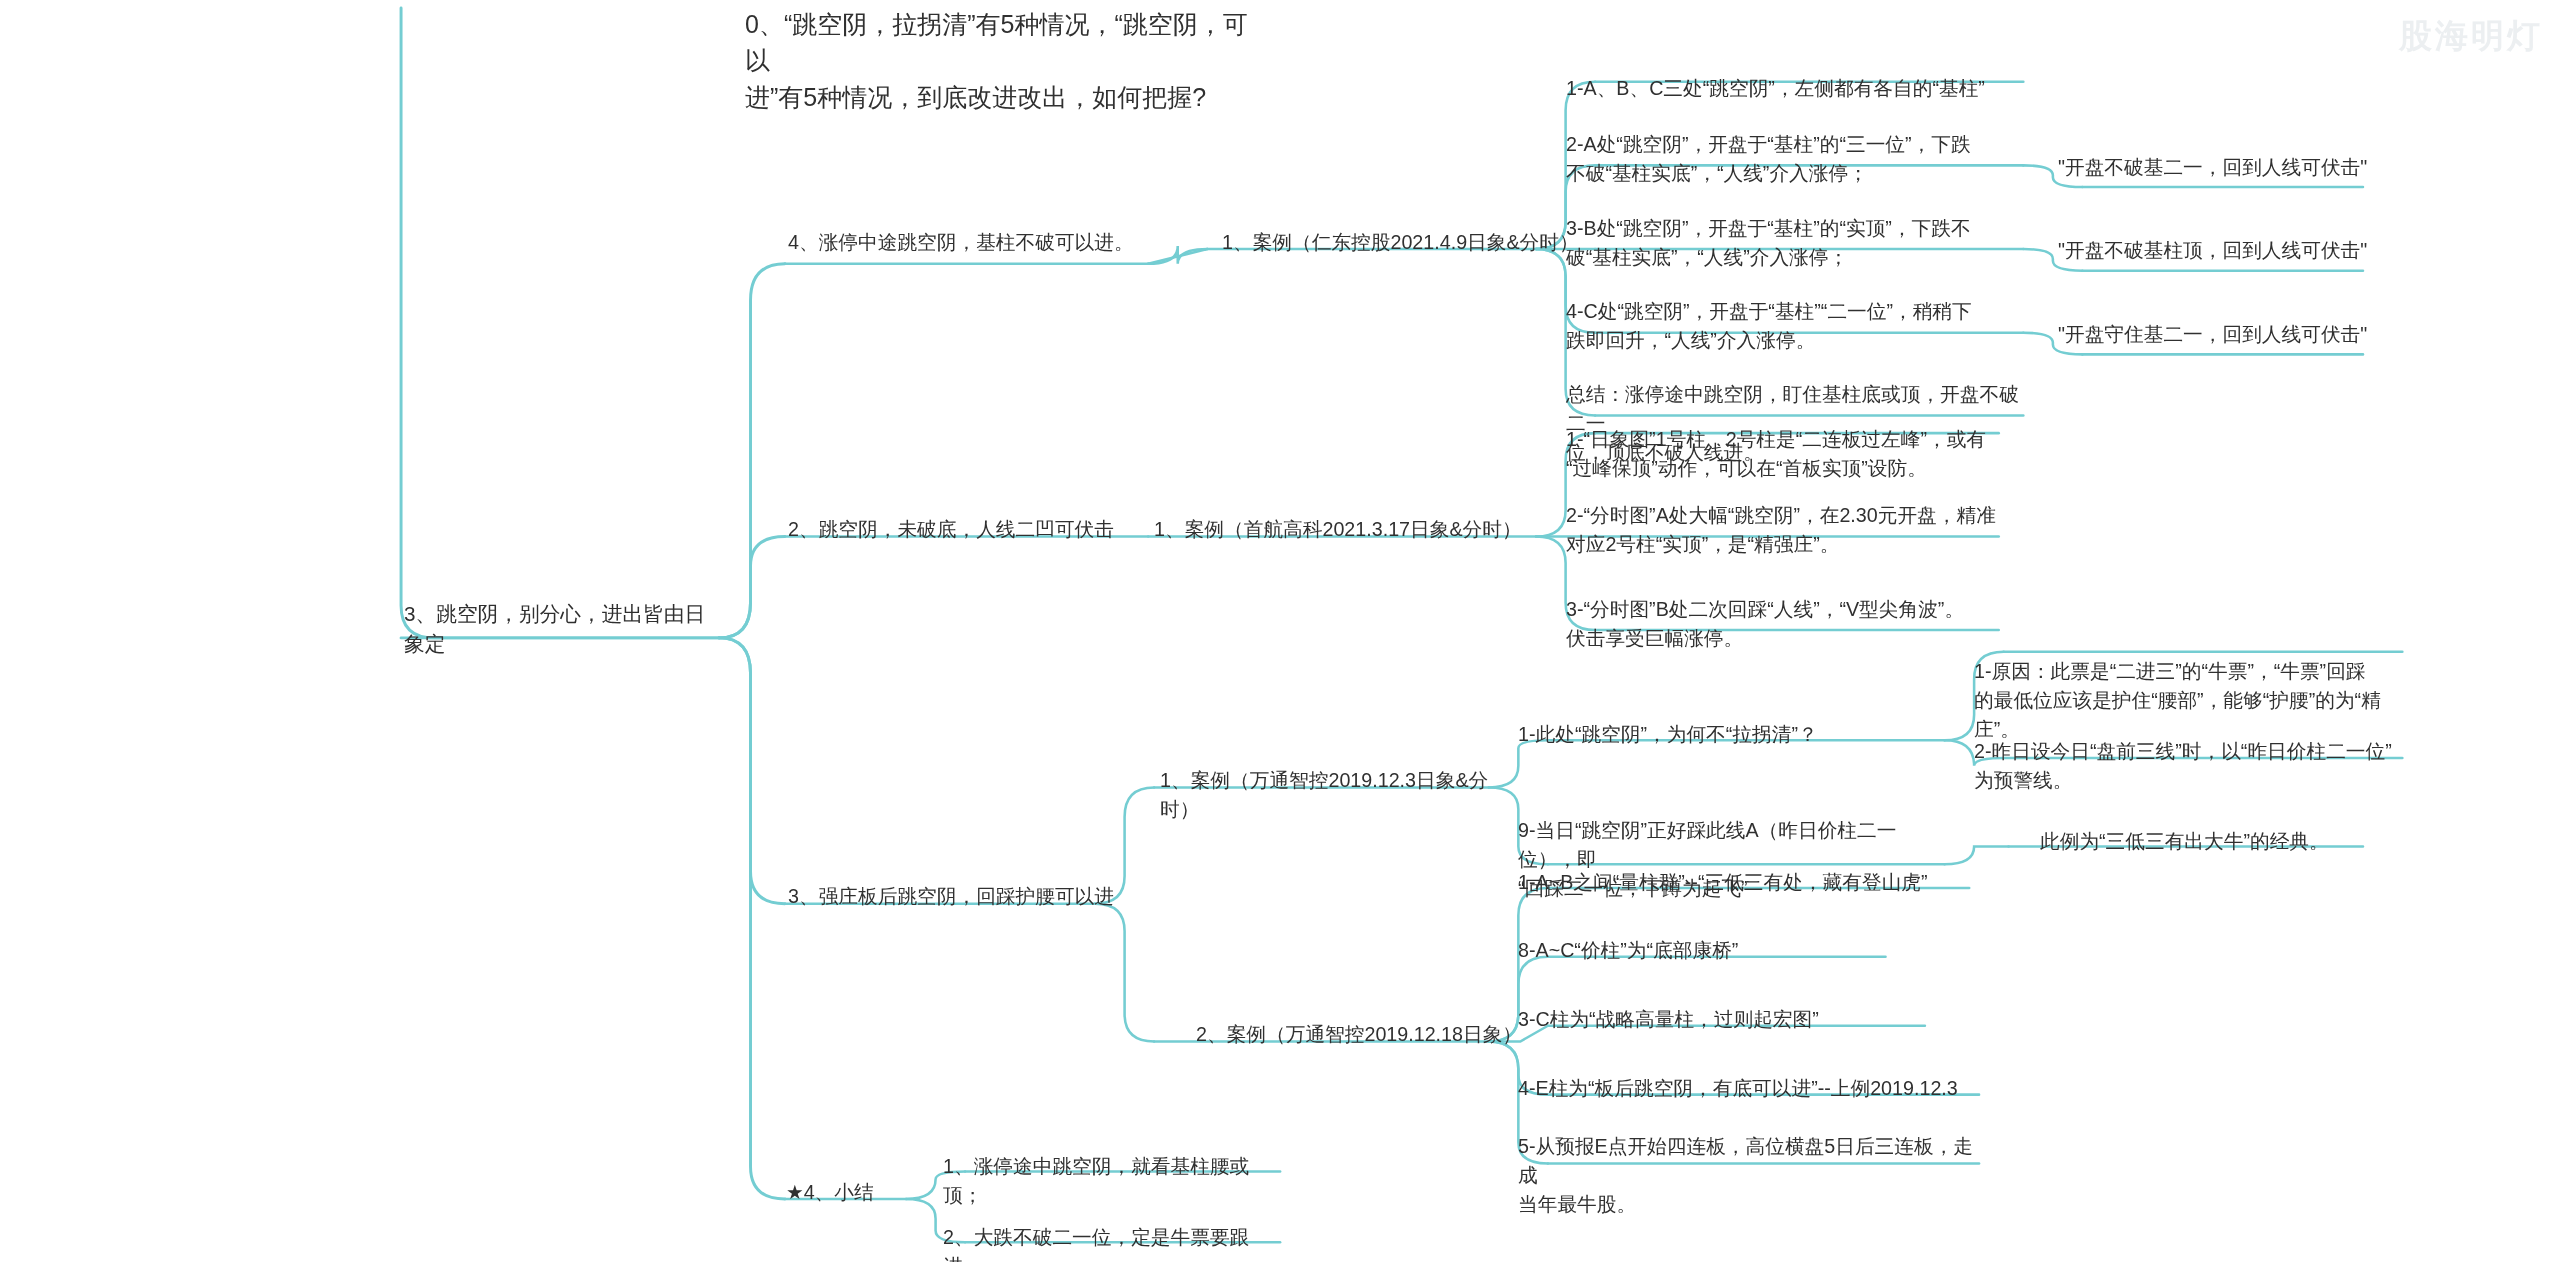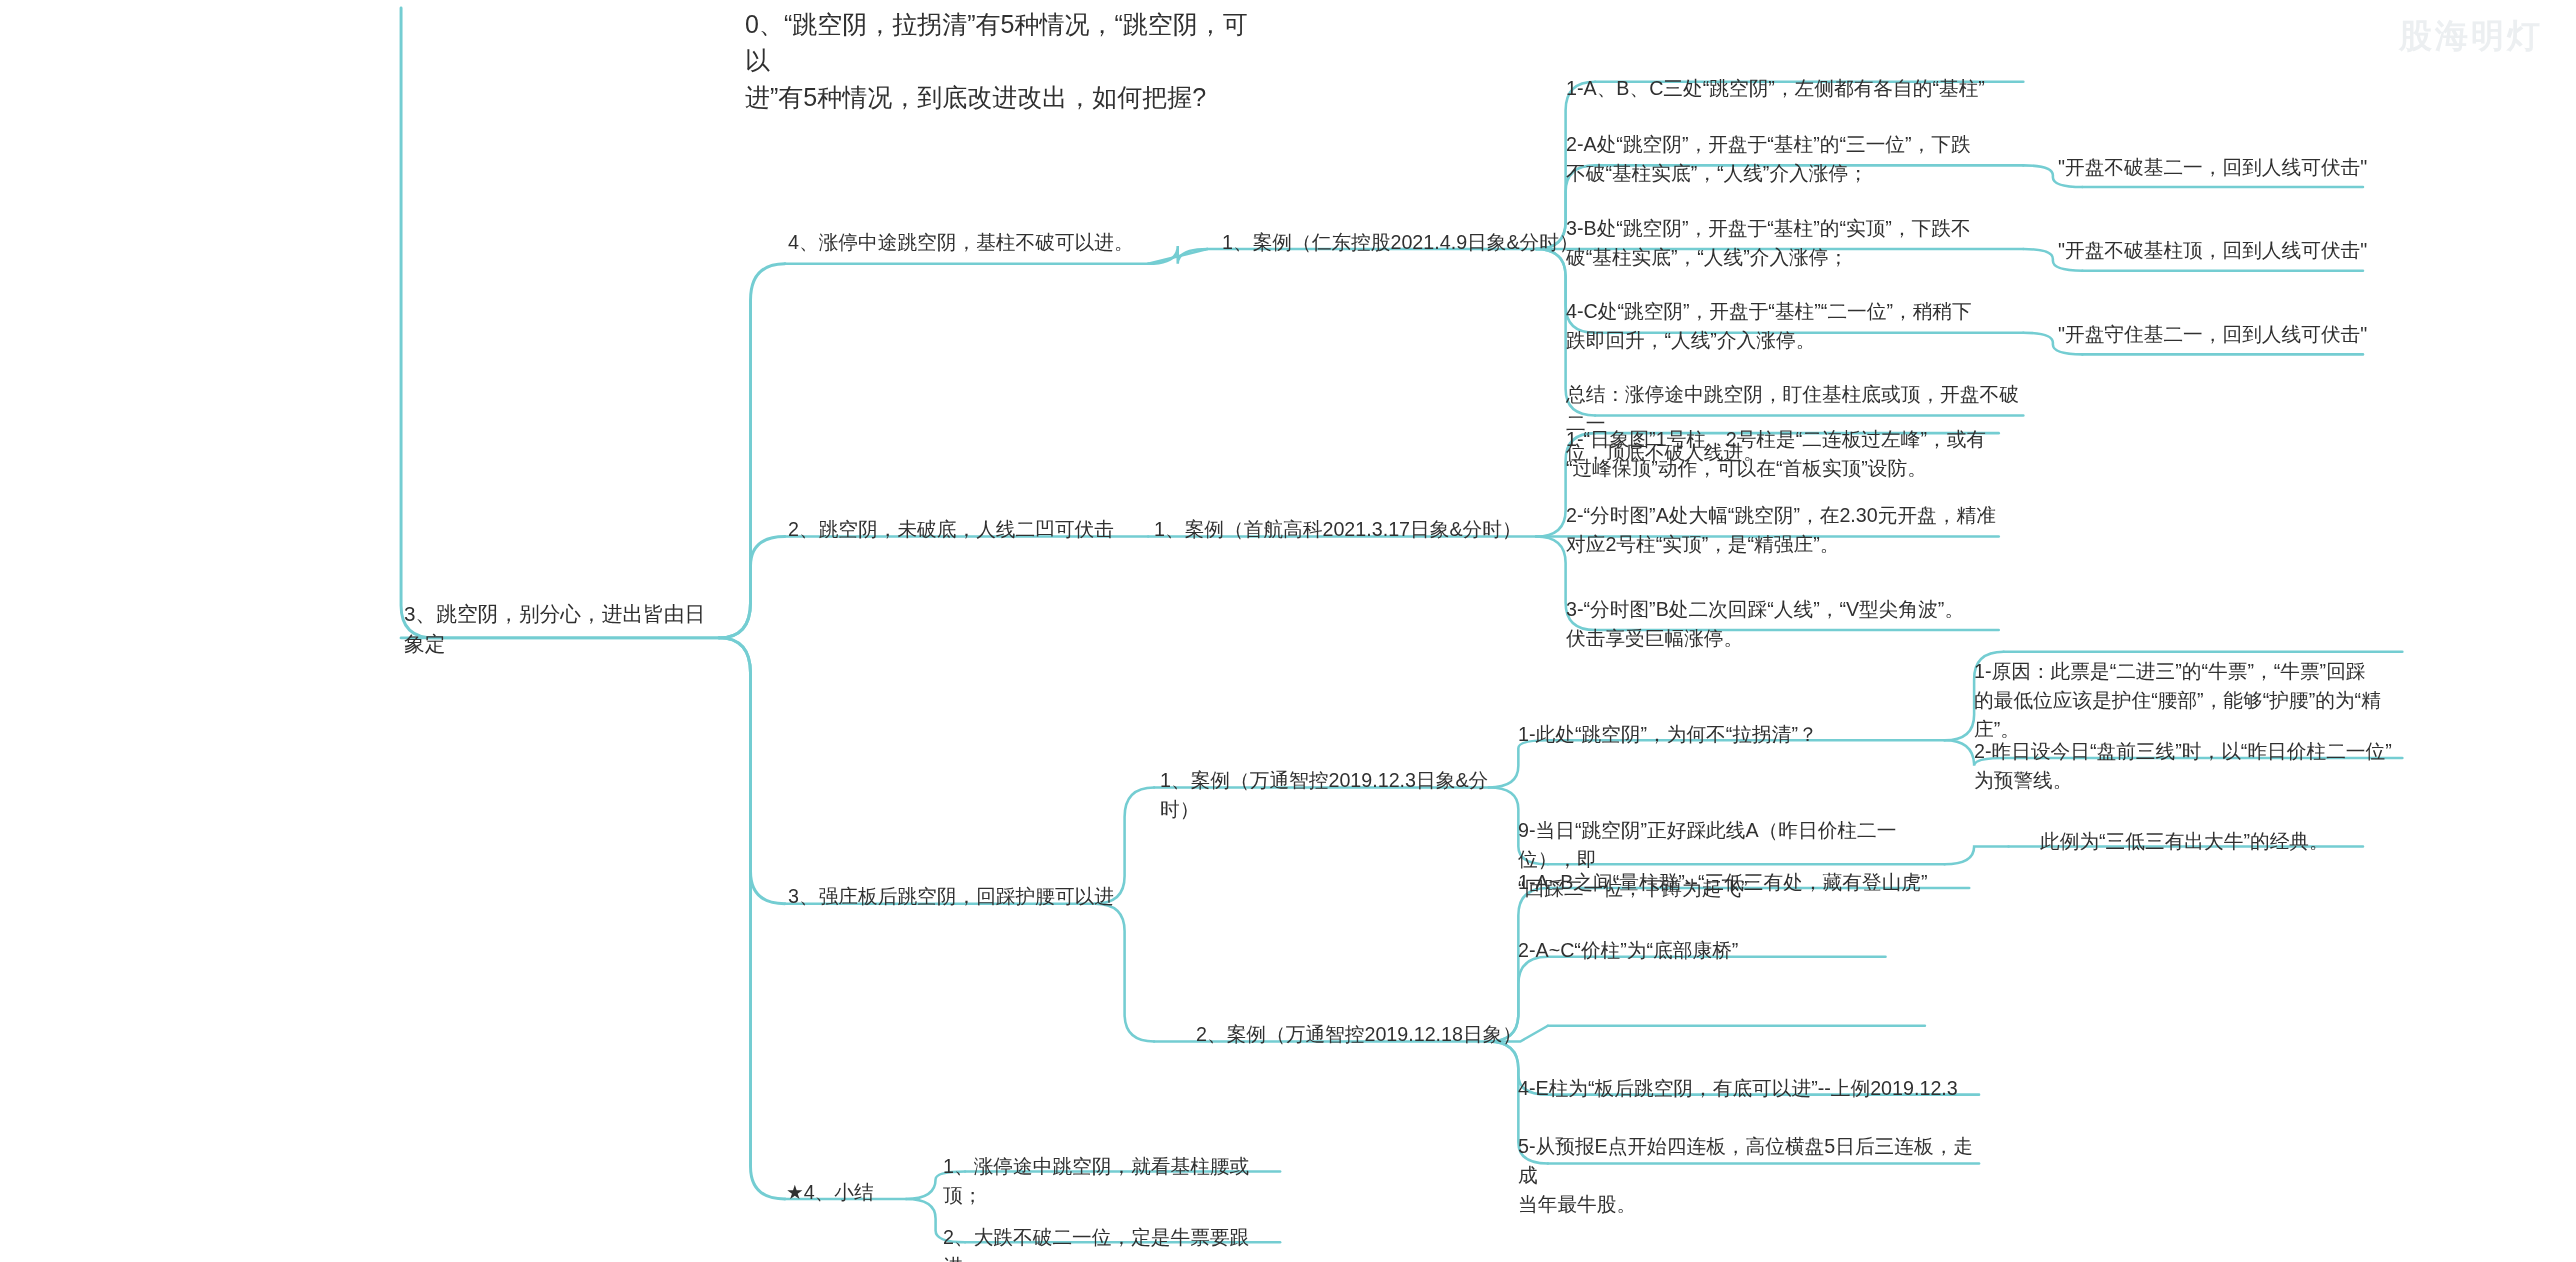--- a/index.html
+++ b/index.html
@@ -187,21 +187,22 @@
 “回踩二一位，下蹲为起飞”</div>
 
   <div class="node lvl5" style="left:1974px; top:645px; width:443px;margin-top:12px;">1-原因：此票是“二进三”的“牛票”，“牛票”回踩
 的最低位应该是护住“腰部”，能够“护腰”的为“精
 庄”。</div>
   <div class="node lvl5" style="left:1974px; top:737px; width:443px;">2-昨日设今日“盘前三线”时，以“昨日价柱二一位”
 为预警线。</div>
   <div class="node lvl5" style="left:2040px; top:827px; width:374px;">此例为“三低三有出大牛”的经典。</div>
 
   <div class="node lvl4" style="left:1518px; top:868px; width:463px;">1-A~B之间“量柱群”--“三低三有处，藏有登山虎”</div>
-  <div class="node lvl4" style="left:1518px; top:936px; width:463px;">2-A~C“价柱”为“底部康桥”</div>
+  <div class="node lvl4" style="left:1518px; top:936px; width:463px;">8-A~C“价柱”为“底部康桥”</div>
+  <div class="node lvl4" style="left:1518px; top:1005px; width:463px;">3-C柱为“战略高量柱，过则起宏图”</div>
   <div class="node lvl4" style="left:1518px; top:1074px; width:473px;">4-E柱为“板后跳空阴，有底可以进”--上例2019.12.3</div>
   <div class="node lvl4" style="left:1518px; top:1132px; width:473px;">5-从预报E点开始四连板，高位横盘5日后三连板，走成
 当年最牛股。</div>
 
   <div class="node lvl2" style="left:786px; top:1178px; width:167px;">★4、小结</div>
   <div class="node lvl4" style="left:943px; top:1152px; width:335px;">1、涨停途中跳空阴，就看基柱腰或顶；</div>
   <div class="node lvl4" style="left:943px; top:1223px; width:335px;">2、大跌不破二一位，定是牛票要跟进。</div>
 
 </div>
 

